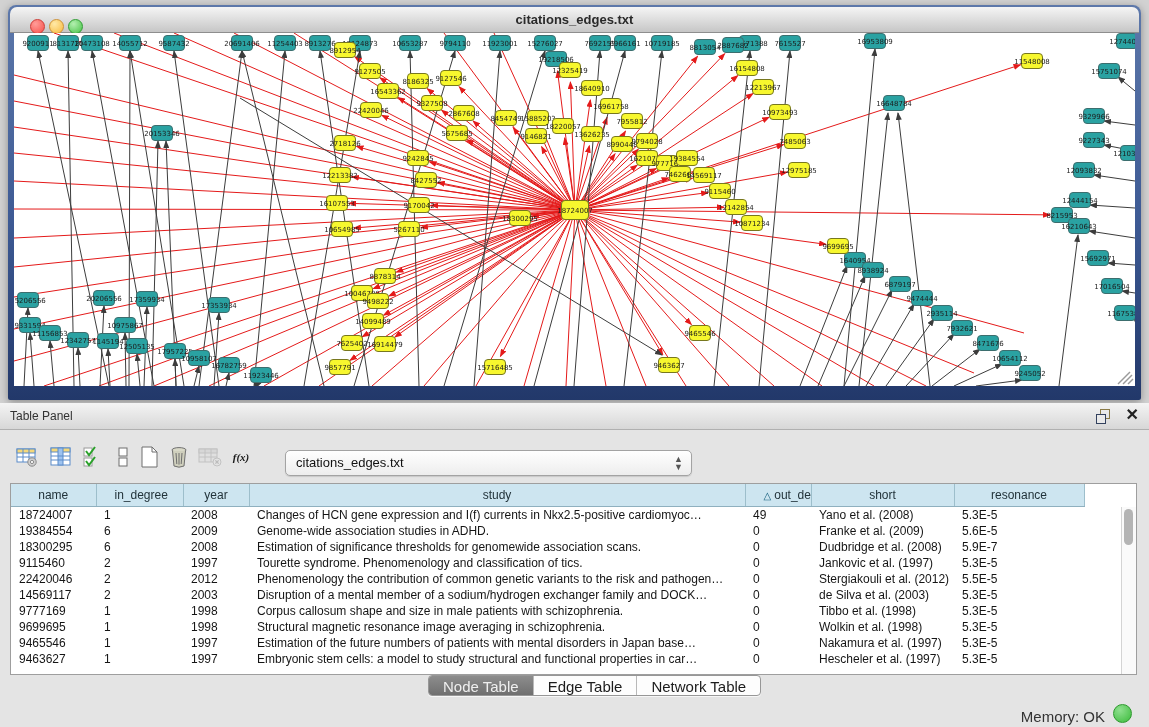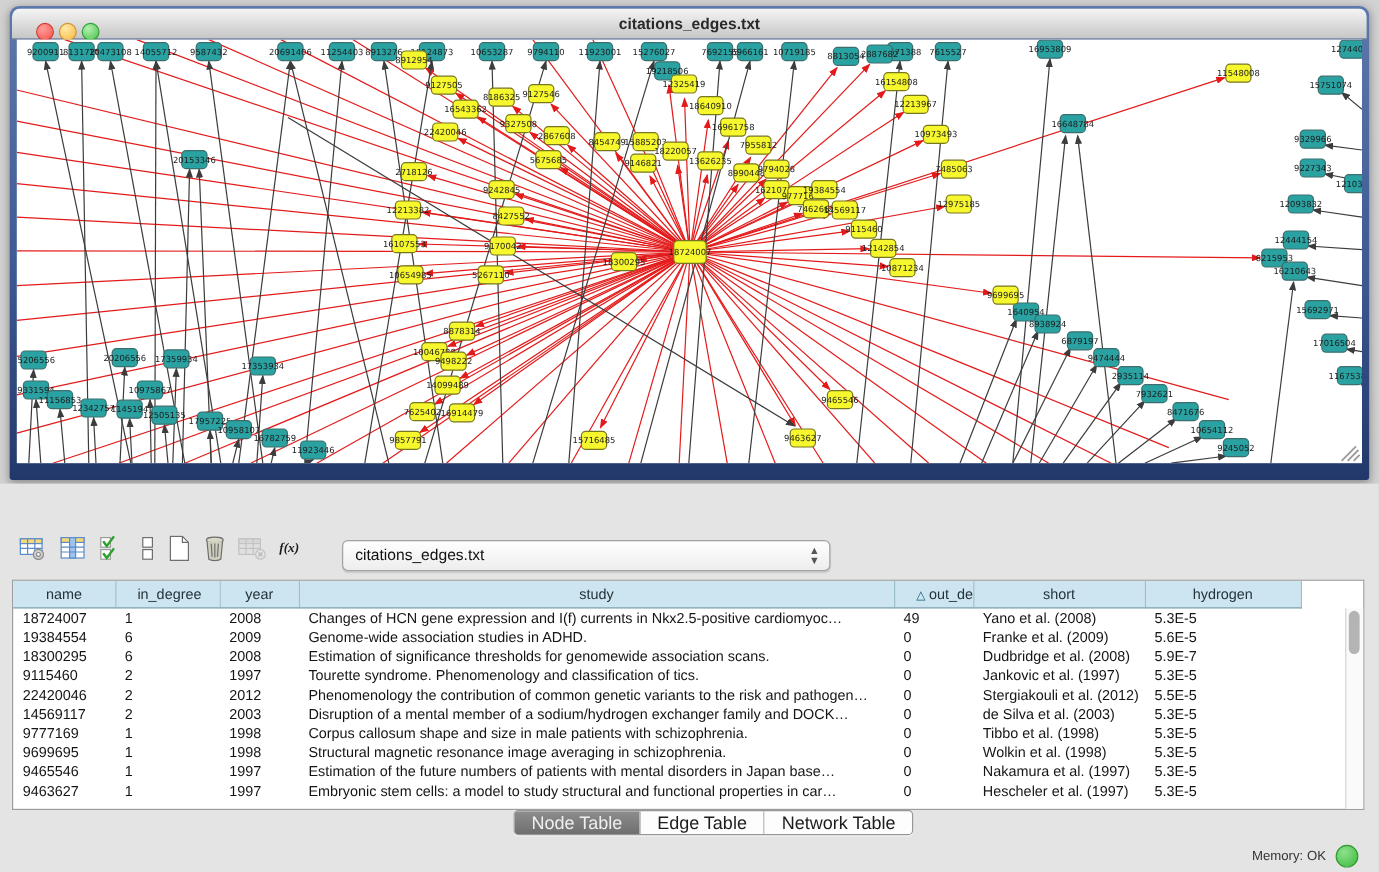--- a/index.html
+++ b/index.html
@@ -58,21 +58,21 @@
   .vscroll{position:absolute;right:0;top:23px;bottom:0;width:14px;background:#fafafa;border-left:1px solid #d4d4d4;}
   .vthumb{position:absolute;left:2px;top:2px;width:9px;height:36px;background:#b4b4b4;border-radius:5px;}
 
   .seg-ctl{position:absolute;left:428px;top:272px;height:19px;display:flex;border:1px solid #979797;
       border-radius:4px;overflow:hidden;background:#fdfdfd;box-shadow:0 1px 0 rgba(255,255,255,.7);}
   .seg{padding:2px 14px 0 14px;font-size:15px;color:#1c1c1c;border-right:1px solid #b9b9b9;cursor:pointer;white-space:nowrap;}
   .seg:last-child{border-right:none;}
   .seg.active{background:linear-gradient(180deg,#8d8d8d,#6f6f6f);color:#efefef;}
 
   .status-bar{position:absolute;left:0;top:296px;width:100%;height:28px;}
-  .mem-label{position:absolute;right:44px;top:9px;font-size:11px;color:#333;}
+  .mem-label{position:absolute;right:44px;top:9px;font-size:15px;color:#333;}
   .mem-dot{position:absolute;right:17px;top:5px;width:17px;height:17px;border-radius:50%;
       background:radial-gradient(circle at 35% 30%,#8fe08f,#3bbb3b);border:1px solid #2d9a2d;cursor:pointer;}
 </style>
 </head>
 <body>
 
 <div class="desktop">
 
   <div class="net-window">
     <div class="titlebar">
@@ -710,20 +710,28 @@
         <g>
           <line class="grip" x1="1104" y1="351" x2="1116" y2="339"></line>
           <line class="grip" x1="1109" y1="351" x2="1118" y2="342"></line>
           <line class="grip" x1="1114" y1="351" x2="1119" y2="346"></line>
         </g>
       </svg>
     </div>
   </div>
 
   <div class="table-panel">
+    <div class="tp-header">
+      <span class="tp-title">Table Panel</span>
+      <span class="tp-float">
+          <span class="sq1"></span>
+          <span class="sq2"></span>
+        </span>
+      <span class="tp-close">✕</span>
+    </div>
 
     <div class="tp-toolbar">
       <button class="tbtn" style="left:14px">
         <svg width="24" height="22">
             <rect x="2" y="3" width="18" height="13" fill="#fff" stroke="#5b8bc9"></rect>
             <rect x="2" y="3" width="18" height="4" fill="#f5d87a" stroke="#5b8bc9"></rect>
             <line x1="8" y1="3" x2="8" y2="16" stroke="#5b8bc9"></line>
             <line x1="14" y1="3" x2="14" y2="16" stroke="#5b8bc9"></line>
             <line x1="2" y1="11" x2="20" y2="11" stroke="#5b8bc9"></line>
             <circle cx="17" cy="16" r="4.2" fill="#cfcfcf" stroke="#8a8a8a"></circle>
@@ -799,21 +807,21 @@
             <col style="width: 130px;">
           </colgroup>
         <thead>
             <tr>
               <th>name</th>
               <th>in_degree</th>
               <th>year</th>
               <th>study</th>
               <th><span class="sort-tri">△</span>out_de…</th>
               <th>short</th>
-              <th>hydrogen</th>
+              <th>resonance</th>
             </tr>
           </thead>
         <tbody>
             <tr>
               <td>18724007</td>
               <td>1</td>
               <td>2008</td>
               <td>Changes of HCN gene expression and I(f) currents in Nkx2.5-positive cardiomyoc…</td>
               <td>49</td>
               <td>Yano et al. (2008)</td>

